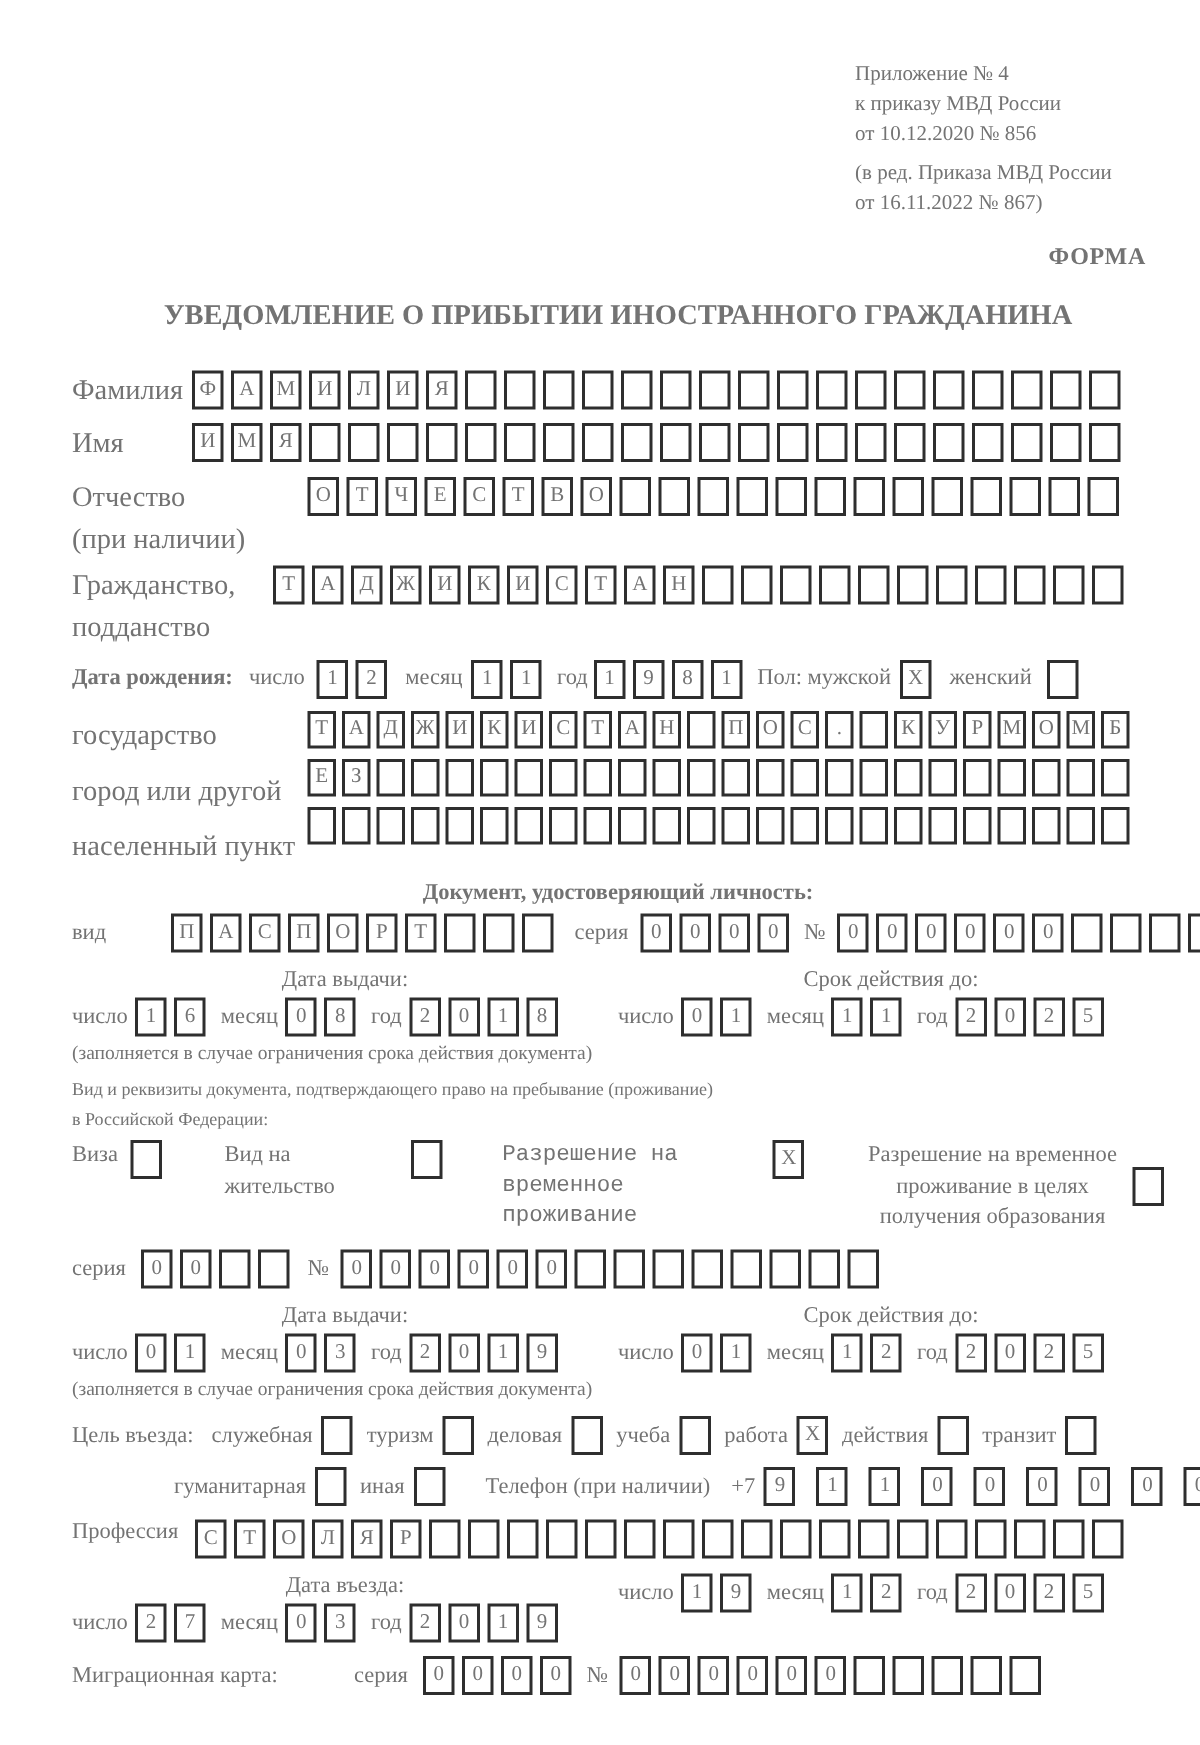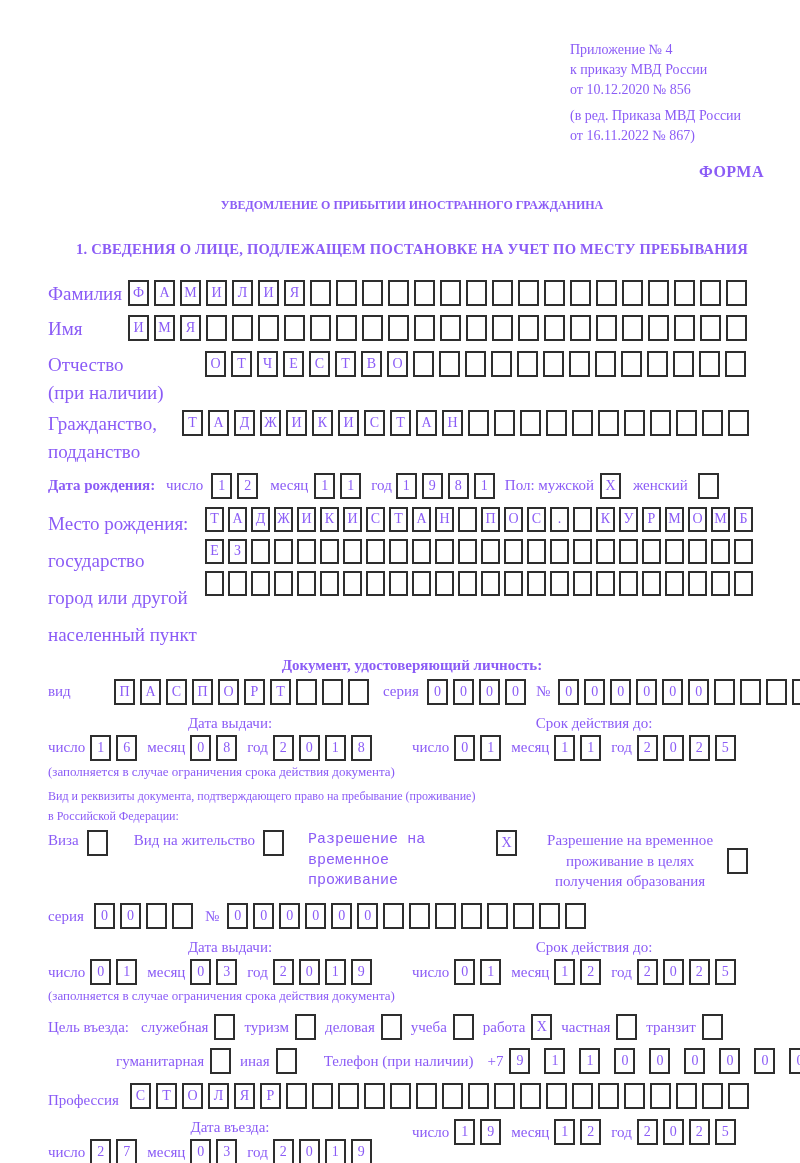--- a/index.html
+++ b/index.html
@@ -1,28 +1,28 @@
 <!DOCTYPE html>
 <html><head>
 <meta charset="utf-8">
 <style>
   html,body{margin:0;padding:0;background:#fff;}
   .page{
     width:800px;height:1163px;box-sizing:border-box;position:relative;
-    background:#fff;color:#8b5cf6;
+    background:#fff;color:#737373;
     font-family:"Liberation Serif","DejaVu Serif",serif;
     padding:40px 24px 0 48px;overflow:hidden;
   }
   .txt{font-size:12px;line-height:1.35;}
   
   .hdr{margin-left:522px;width:230px;font-size:14px;line-height:1.42;}
   .hdr .rev{margin-top:6px;}
   .forma{ text-align:right;padding-right:12px;font-weight:bold;font-size:16px;margin-top:18px;letter-spacing:.5px;}
   
-  .title{ text-align:center;font-weight:bold;font-size:12px;line-height:1.45;margin-top:16px;}
+  .title{ text-align:center;font-weight:bold;font-size:19px;line-height:1.45;margin-top:16px;}
   .blank-line{display:inline-block;width:56px;border-bottom:2px solid #222;height:12px;margin-left:10px;}
   .sec-head{ text-align:center;font-weight:bold;font-size:14.6px;margin-top:26px;letter-spacing:.2px;}
   
   .boxes{display:flex;gap:5px;flex:none;}
   .cell{
     width:21px;height:26px;box-sizing:border-box;border:2px solid #2e2e2e;
     display:flex;align-items:center;justify-content:center;
     font-size:14px;background:#fff;flex:none;
   }
   .boxes-sm{gap:4px;}
@@ -32,21 +32,21 @@
   .lbl{font-size:15px;flex:none;}
   
   .dates{display:flex;margin-top:10px;}
   .dhalf{width:50%;}
   .dhead{text-align:center;font-size:15px;margin-bottom:3px;}
   .dline{display:flex;align-items:center;}
   .dline .lbl{margin-right:5px;}
   .dline .boxes{margin-right:10px;}
   .note{text-align:left;font-size:13px;margin-top:3px;padding-right:6px;}
   
-  .optrow{display:flex;align-items:flex-start;margin-top:10px;}
+  .optrow{display:flex;align-items:flex-start;margin-top:10px;gap:16px;}
   .opt{display:flex;align-items:flex-start;margin-right:14px;}
   .opt .olabel{font-size:15px;margin-right:8px;line-height:1.35;}
   .opt .center2{max-width:180px;text-align:left;font-family:Liberation Mono, monospace;}
   .opt .center3{max-width:178px;text-align:center;}
   .purpose .lbl{margin-right:6px;}
   .purpose .cell{margin-right:9px;}
   .stack{display:flex;flex-direction:column;gap:6px;}
 </style>
 </head>
 <body>
@@ -60,21 +60,20 @@
     <div class="rev">(в ред. Приказа МВД России</div>
     <div>от 16.11.2022 № 867)</div>
   </div>
 
   <div class="forma">ФОРМА</div>
 
   <div class="title">
     <div>УВЕДОМЛЕНИЕ О ПРИБЫТИИ ИНОСТРАННОГО ГРАЖДАНИНА</div>
   </div>
 
-  <div class="sec-head">1. СВЕДЕНИЯ О ЛИЦЕ, ПОДЛЕЖАЩЕМ ПОСТАНОВКЕ НА УЧЕТ ПО МЕСТУ ПРЕБЫВАНИЯ</div>
 
   <div class="row" style="margin-top:22px;">
     <div class="lblcol" style="width:80px;">Фамилия</div>
     <div class="boxes">
         <span class="cell">Ф</span>
         <span class="cell">А</span>
         <span class="cell">М</span>
         <span class="cell">И</span>
         <span class="cell">Л</span>
         <span class="cell">И</span>
@@ -210,21 +209,20 @@
         <span class="cell">1</span>
       </span>
     <span class="lbl" style="margin:0 6px 0 10px;">Пол: мужской</span>
     <span class="cell">X</span>
     <span class="lbl" style="margin:0 10px 0 12px;">женский</span>
     <span class="cell"></span>
   </div>
 
   <div class="row" style="margin-top:6px;">
     <div class="lblcol" style="width:157px;line-height:1.95;">
-      <div>Место рождения:</div>
       <div>государство</div>
       <div>город или другой</div>
       <div>населенный пункт</div>
     </div>
     <div class="stack" style="gap:7px;padding-top:2px;">
       <div class="boxes boxes-sm">
           <span class="cell">Т</span>
           <span class="cell">А</span>
           <span class="cell">Д</span>
           <span class="cell">Ж</span>
@@ -492,21 +490,21 @@
     <span class="lbl" style="margin-left:6px;">служебная</span>
     <span class="cell"></span>
     <span class="lbl">туризм</span>
     <span class="cell"></span>
     <span class="lbl">деловая</span>
     <span class="cell"></span>
     <span class="lbl">учеба</span>
     <span class="cell"></span>
     <span class="lbl">работа</span>
     <span class="cell">X</span>
-    <span class="lbl">частная</span>
+    <span class="lbl">действия</span>
     <span class="cell"></span>
     <span class="lbl">транзит</span>
     <span class="cell"></span>
   </div>
 
   <div class="row purpose" style="align-items:center;margin-top:8px;padding-left:68px;">
     <span class="lbl">гуманитарная</span>
     <span class="cell"></span>
     <span class="lbl">иная</span>
     <span class="cell"></span>
@@ -518,21 +516,21 @@
         <span class="cell">1</span>
         <span class="cell">0</span>
         <span class="cell">0</span>
         <span class="cell">0</span>
         <span class="cell">0</span>
         <span class="cell">0</span>
         <span class="cell">0</span>
       </span>
   </div>
 
-  <div class="row" style="align-items:flex-end;margin-top:9px;">
+  <div class="row" style="align-items:flex-start;margin-top:9px;">
     <span class="lbl" style="width:82px;">Профессия</span>
     <span class="boxes">
         <span class="cell">С</span>
         <span class="cell">Т</span>
         <span class="cell">О</span>
         <span class="cell">Л</span>
         <span class="cell">Я</span>
         <span class="cell">Р</span>
         <span class="cell"></span>
         <span class="cell"></span>

